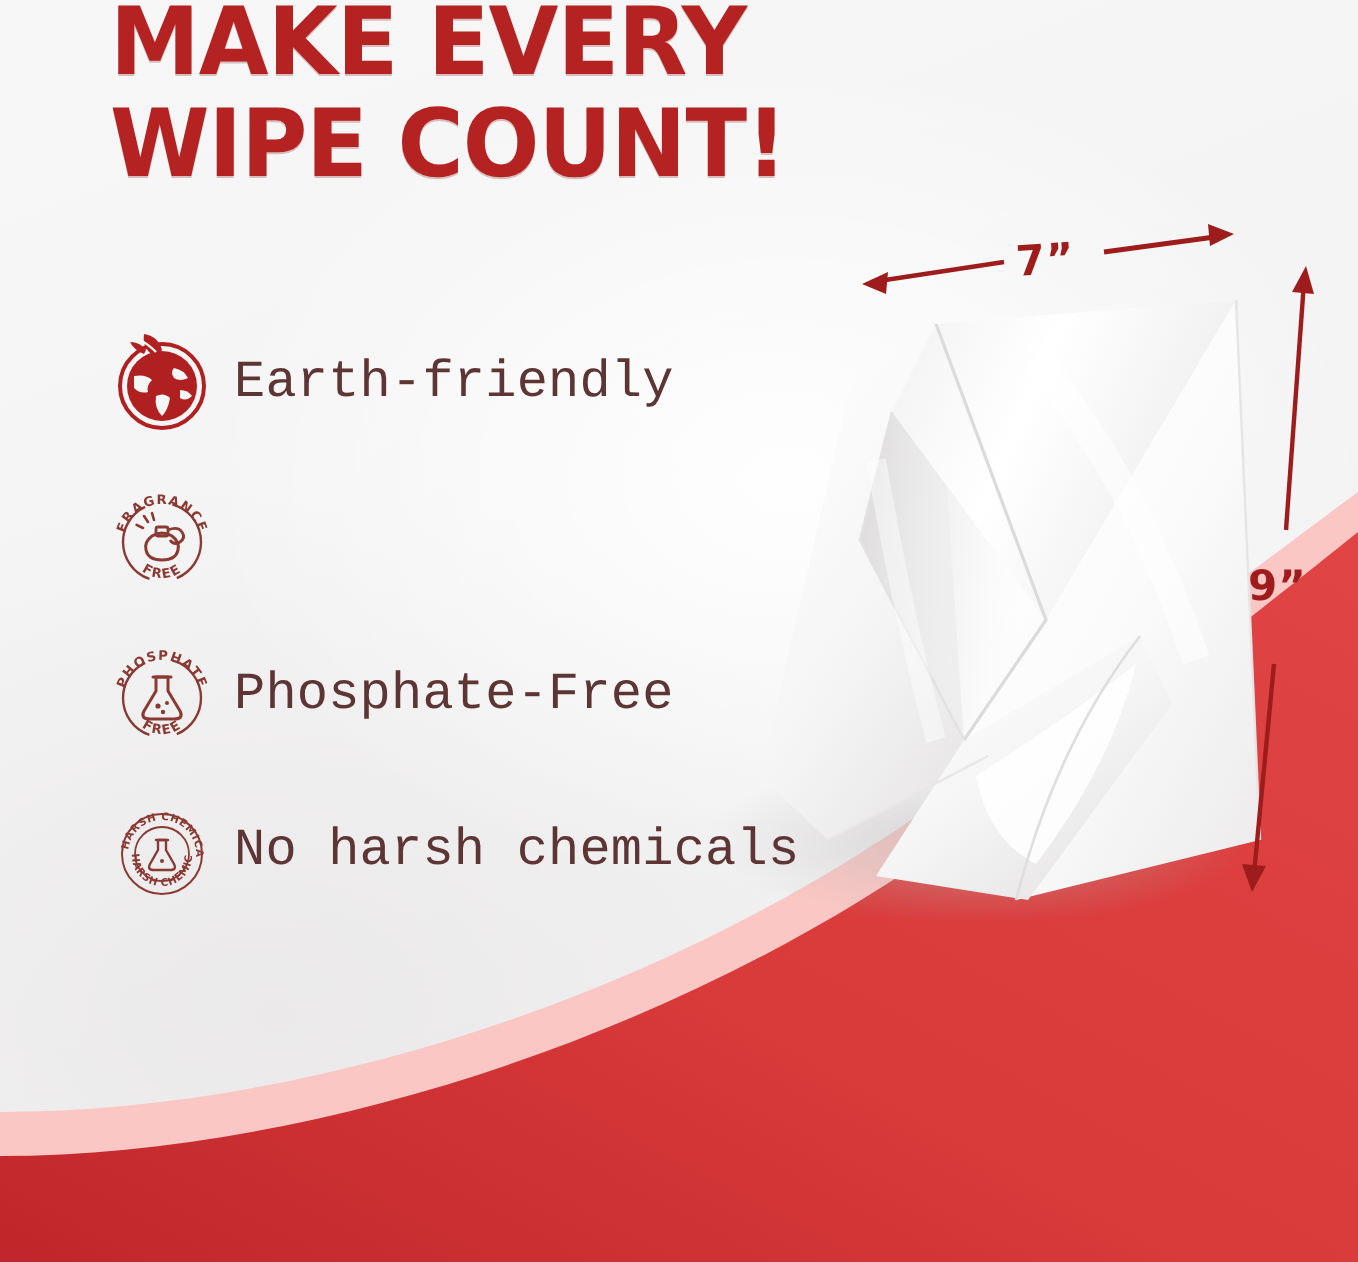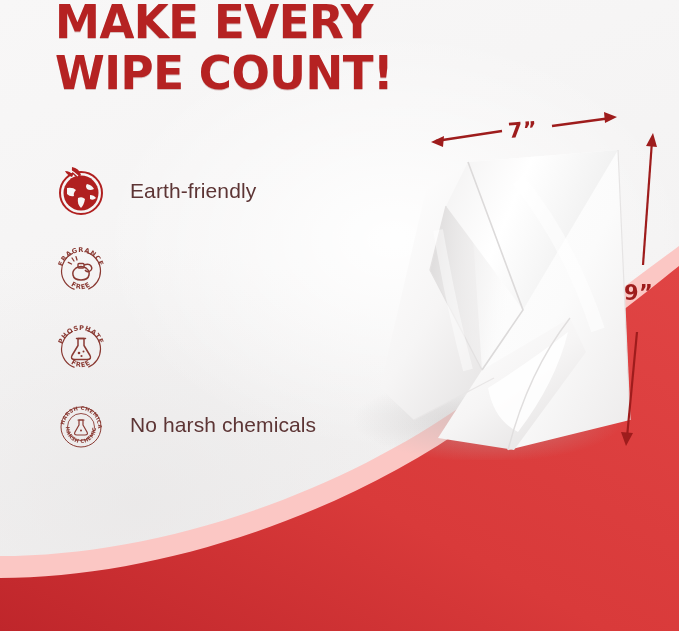--- a/index.html
+++ b/index.html
@@ -68,25 +68,25 @@
     height: 78px;
   }
   .feature-icon {
     width: 62px;
     flex: 0 0 62px;
     display: flex;
     align-items: center;
     justify-content: center;
   }
   .feature-label {
-    margin-left: 18px;
+    margin-left: 5px;
     color: #5d3535;
-    font-family: Liberation Sans, sans-serif;
+    font-family: Liberation Mono, monospace;
     font-weight: 300;
-    font-size: 21px;
+    font-size: 26px;
     letter-spacing: 0.1px;
     white-space: nowrap;
   }
 
   
   .wipe-wrap {
     position: absolute;
     left: 318px;
     top: 120px;
     width: 330px;
@@ -249,20 +249,21 @@
           <text font-family="'DejaVu Sans',sans-serif" font-size="6.6" font-weight="bold" fill="#8a3a33" letter-spacing="0.8">
             <textPath href="#arcBotP" startOffset="50%" text-anchor="middle">FREE</textPath>
           </text>
           <path d="M24 18.5 h6 v7 l6 10 q2 4 -3 4 h-12 q-5 0 -3 -4 l6 -10 z" fill="none" stroke="#8a3a33" stroke-width="1.5" stroke-linejoin="round"></path>
           <path d="M22.5 18.5 h9" stroke="#8a3a33" stroke-width="1.5" stroke-linecap="round"></path>
           <circle cx="25" cy="33" r="1.3" fill="#8a3a33"></circle>
           <circle cx="29.5" cy="31.5" r="1" fill="#8a3a33"></circle>
           <circle cx="27.5" cy="36" r="1.1" fill="#8a3a33"></circle>
         </svg>
       </span>
+      <span class="feature-label">Phosphate-Free</span>
     </div>
 
     <div class="feature-row">
       <span class="feature-icon">
         <svg width="54" height="54" viewBox="0 0 54 54">
           <defs>
             <path id="arcTopN" d="M 10 29 A 17 17 0 0 1 44 29" fill="none"></path>
             <path id="arcBotN" d="M 12 30 A 15 15 0 0 0 42 30" fill="none"></path>
           </defs>
           <circle cx="27" cy="29" r="20" fill="none" stroke="#8a3a33" stroke-width="1"></circle>

